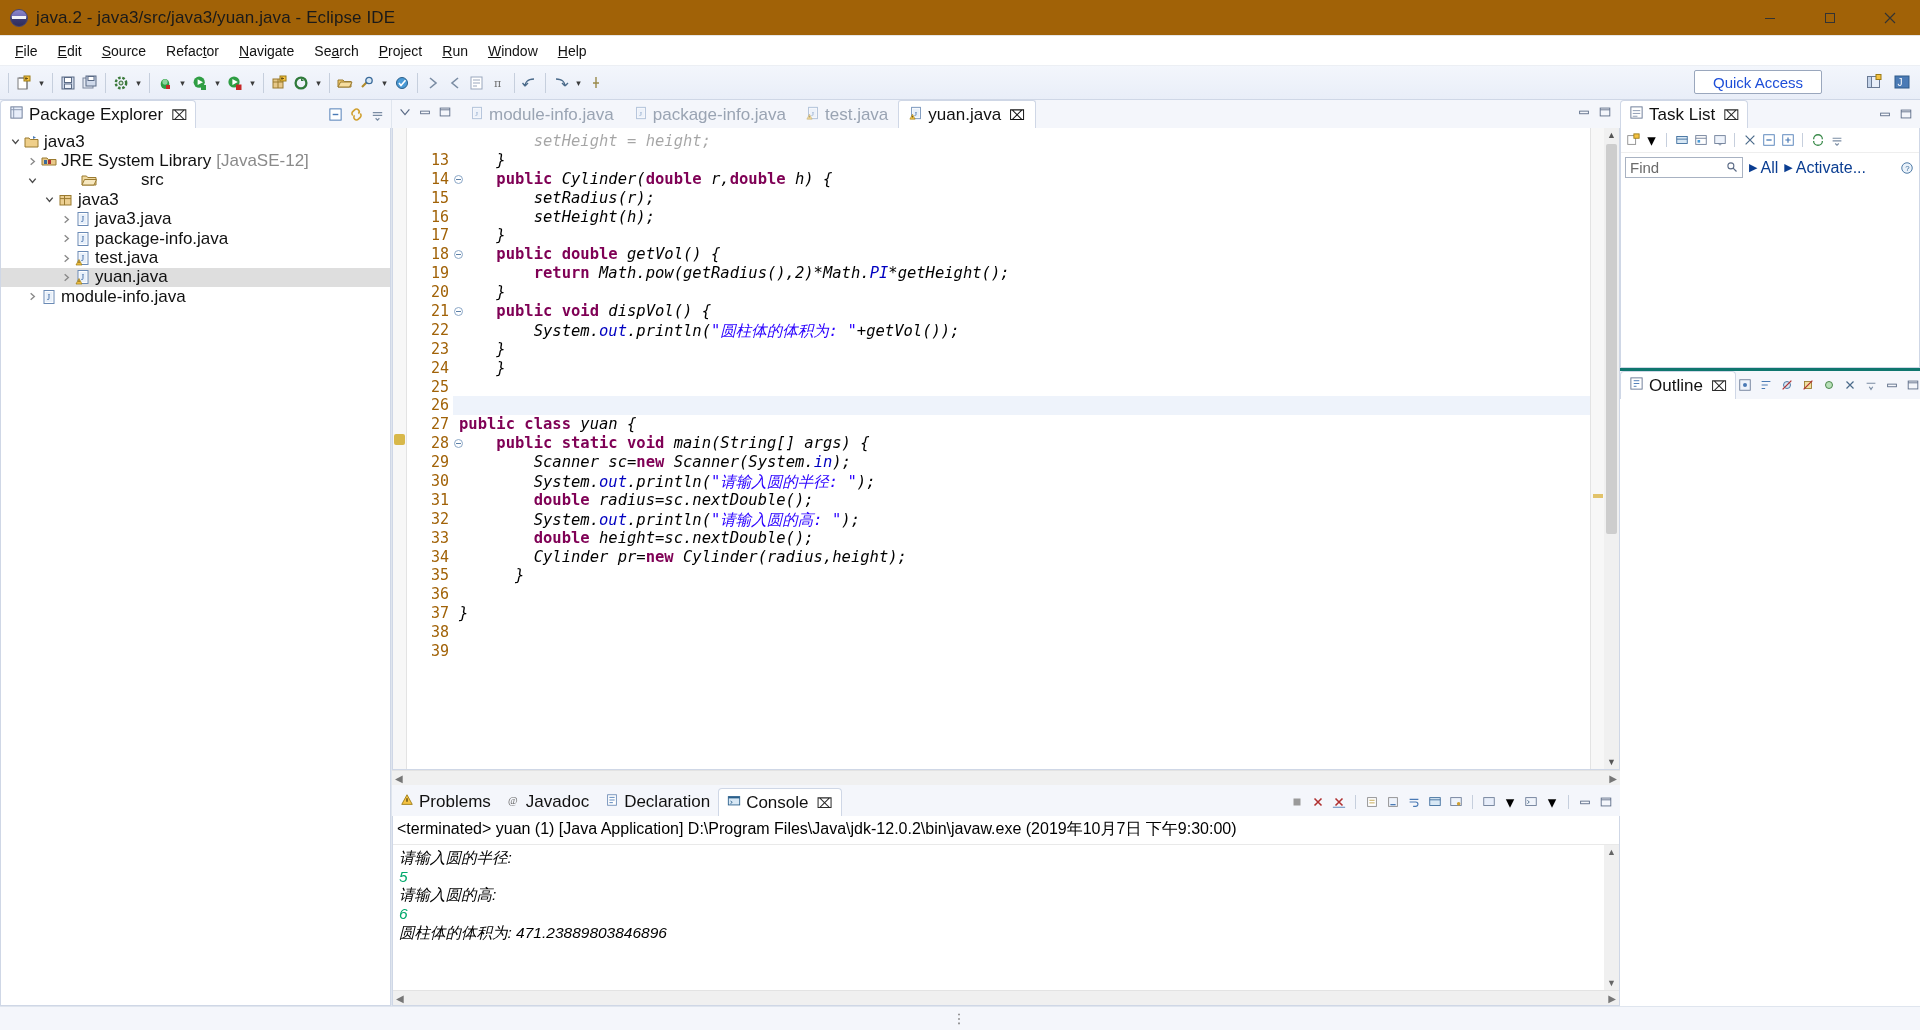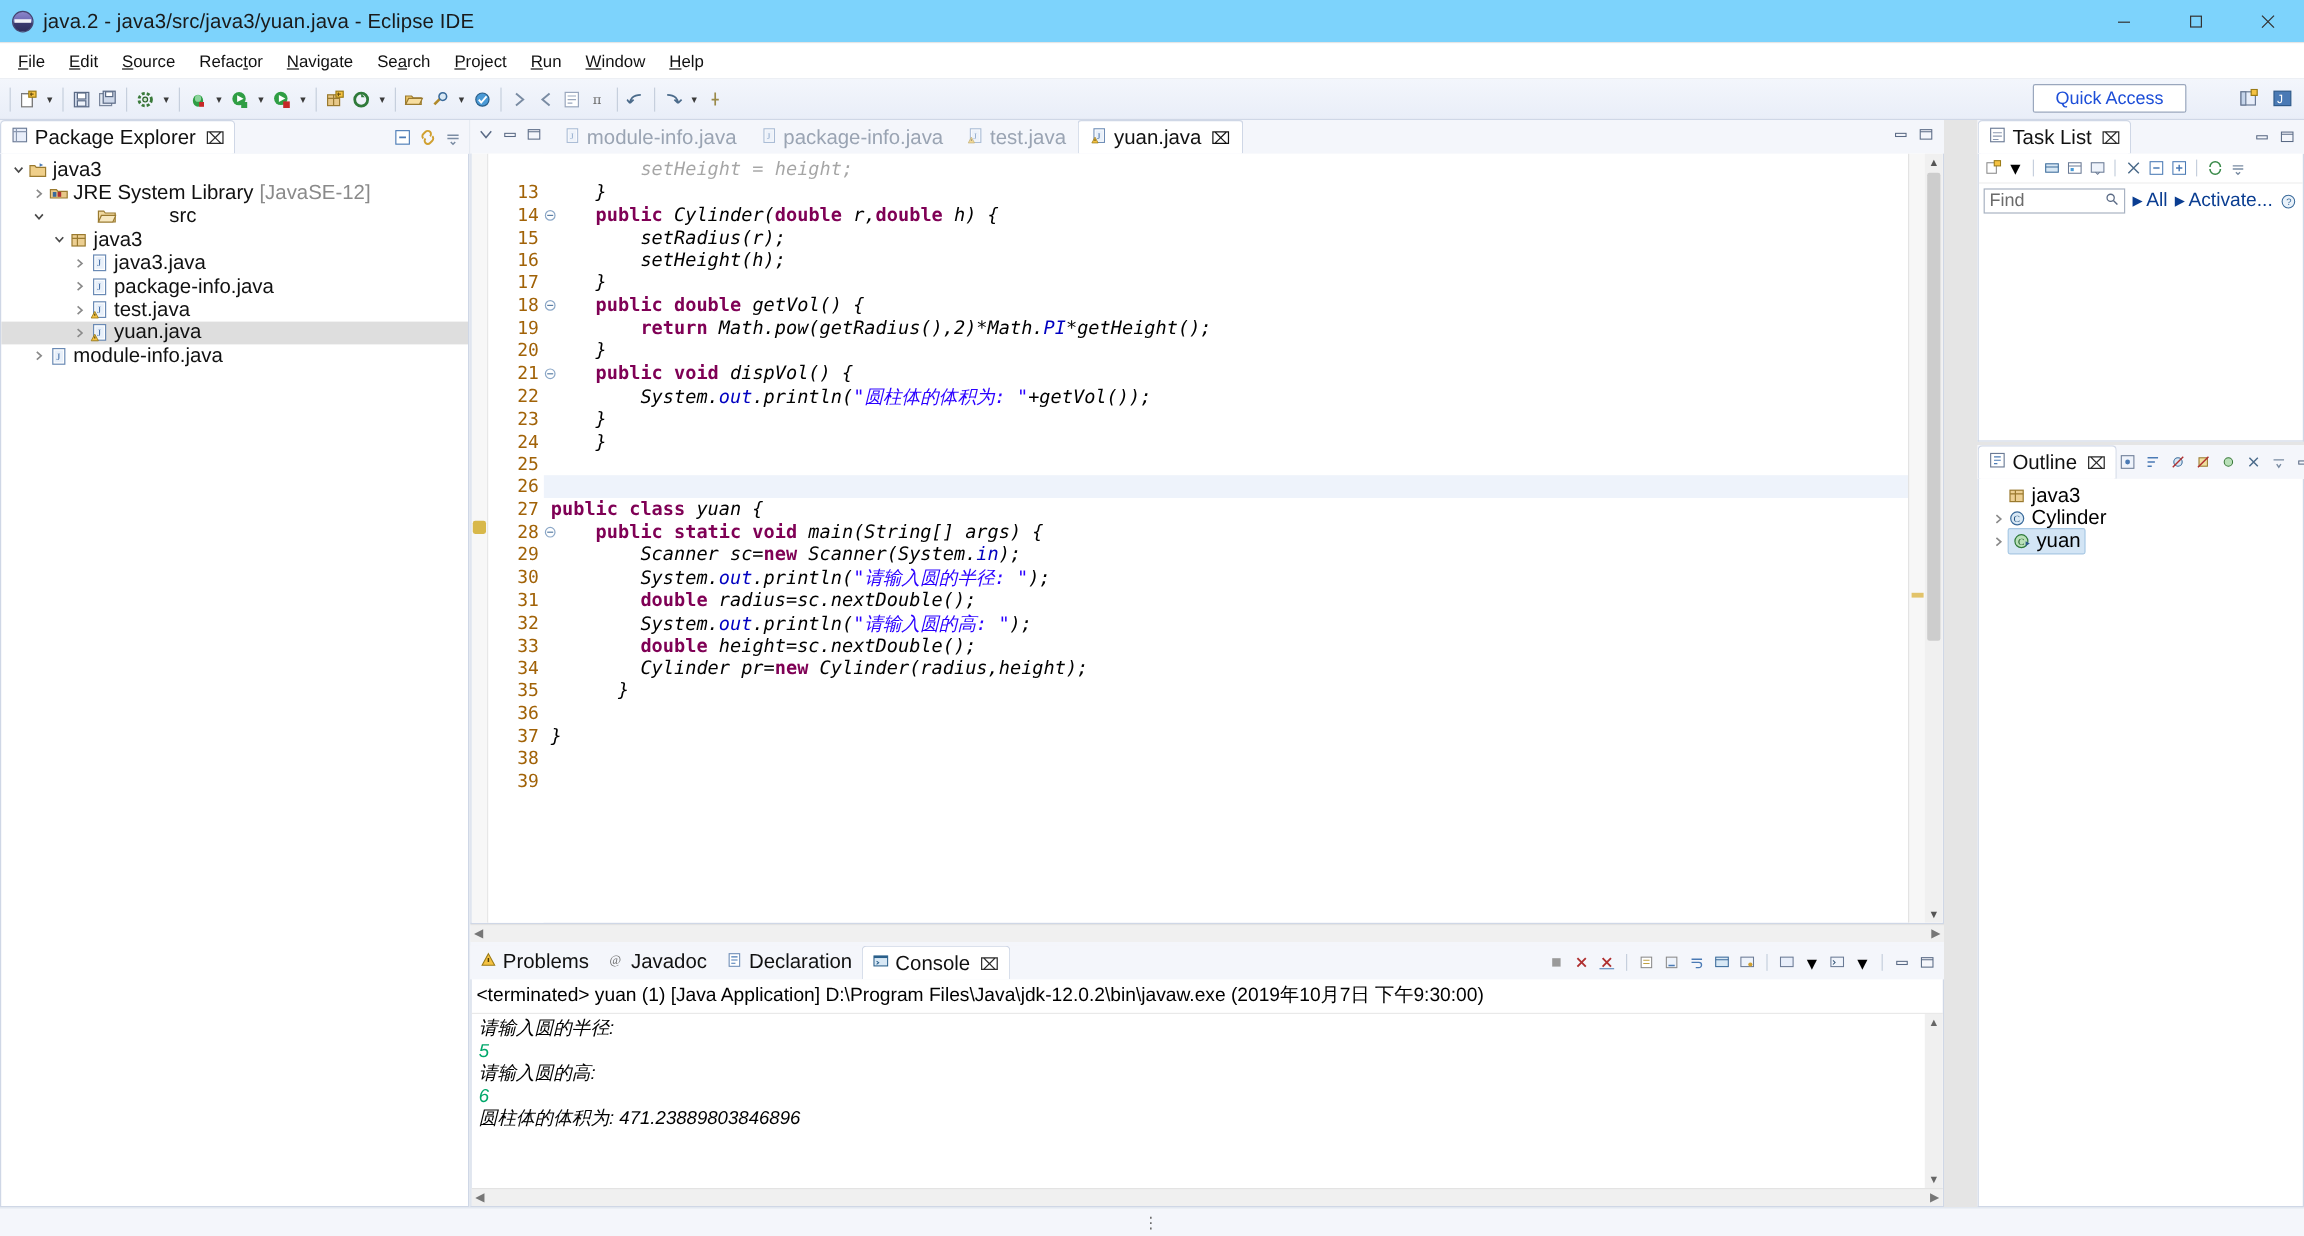--- a/index.html
+++ b/index.html
@@ -9,21 +9,21 @@
     font-size: 17px;
     background:#ffffff;
     color:#000;
     -webkit-font-smoothing: antialiased;
   }
   .app { width:1920px; height:1030px; display:flex; flex-direction:column; background:#f4f6fb; }
 
   
   .titlebar {
     height:36px; display:flex; align-items:center;
-    background:#7dd3fc; border-bottom:1px solid #e6e6e6;
+    background:#a16207; border-bottom:1px solid #e6e6e6;
     flex:0 0 36px;
   }
   .tb-icon { width:18px; height:18px; margin:0 8px 0 10px; border-radius:50%;
      background:linear-gradient(180deg,#8b86c9 0%,#6f6ab4 45%,#3b3a70 55%,#2e2d5c 100%);
      border:1px solid #45446f; position:relative; }
   .tb-icon:after{ content:""; position:absolute; left:1px; right:1px; top:6px; height:3px; background:#f2f2f7; }
   .tb-title { font-size:17px; color:#1a1a1a; letter-spacing:.1px; }
   .tb-spacer { flex:1; }
   .winbtn { width:60px; height:36px; display:flex; align-items:center; justify-content:center;
      font-size:18px; color:#333; }
@@ -114,31 +114,31 @@
   
   .console { flex:0 0 218px; display:flex; flex-direction:column; background:#f4f6fb; margin-top:3px;}
   .conbody { flex:1; background:#fff; border:1px solid #cfd7e6; border-top:none; display:flex; flex-direction:column; min-height:0;}
   .conhead { font-size:16px; padding:3px 4px 4px 4px; border-bottom:1px solid #e9e9e9; white-space:nowrap; overflow:hidden;}
   .conout { flex:1; padding:4px 6px; overflow:hidden; position:relative; }
   .conline { font-size:15.5px; line-height:18.7px; white-space:pre; font-style:italic; }
   .conline.num { color:#00a86b; font-style:italic; }
   .conscroll { width:15px; background:#f0f0f0; position:absolute; right:0; top:0; bottom:0; }
 
   
-  .right { width:300px; flex:0 0 300px; display:flex; flex-direction:column; background:#e5e5e5;padding-left:28px; }
+  .right { width:300px; flex:0 0 300px; display:flex; flex-direction:column; background:#0f766e; }
   .tasklist { flex:0 0 268px; display:flex; flex-direction:column; }
   .taskbody { flex:1; background:#fff; border:1px solid #cfd7e6; border-top:none; display:flex; flex-direction:column;}
   .taskToolRow { display:flex; align-items:center; gap:2px; padding:3px 3px; border-bottom:1px solid #eee; flex-wrap:nowrap; overflow:hidden;}
   .tsmall { width:17px;height:18px;display:flex;align-items:center;justify-content:center; }
   .findrow { display:flex; align-items:center; gap:6px; padding:4px 4px; font-size:16px; }
   .findbox { flex:0 0 118px; height:21px; border:1px solid #a8b2c2; background:#fff; display:flex; align-items:center;
      padding:0 4px; font-size:15px; color:#8d8d8d; justify-content:space-between;}
   .findbox .ph{color:#6b6b6b;}
   .allbtn, .actbtn { display:flex; align-items:center; gap:3px; color:#0a3d91; font-size:16px; }
-  .outline { flex:1; display:flex; flex-direction:column; min-height:0; margin-top:3px;}
+  .outline { flex:1; display:flex; flex-direction:row; min-height:0; margin-top:3px;}
   .outlinebody { flex:1; background:#fff; border:1px solid #cfd7e6; border-top:none; padding-top:4px; overflow:hidden;}
   .orow { height:19.4px; display:flex; align-items:center; font-size:17px; white-space:nowrap;}
   .orow .selbg { background:#d3e5f5; border:1px solid #a8c8e4; padding:0 3px; border-radius:2px; }
 
   
   .status { height:24px; flex:0 0 24px; background:#f4f6fb; border-top:1px solid #dfe5ee;
      display:flex; align-items:center; justify-content:center; color:#6b6b6b; font-size:13px; }
   .grip{ letter-spacing:2px; }
 </style>
 </head>

